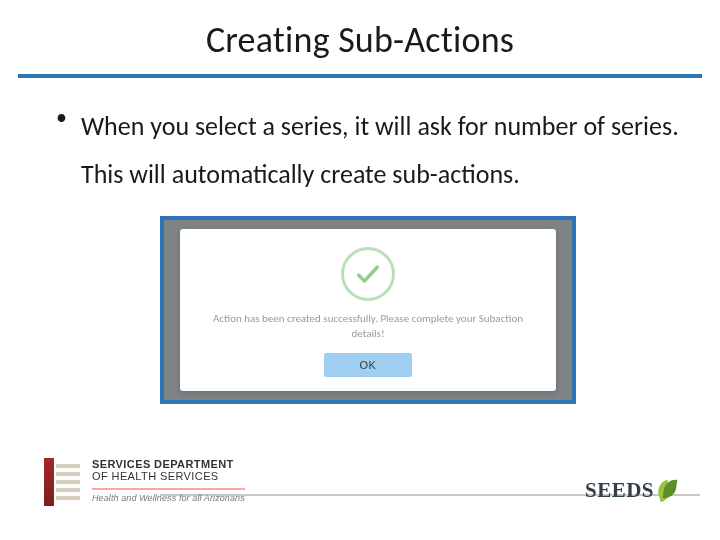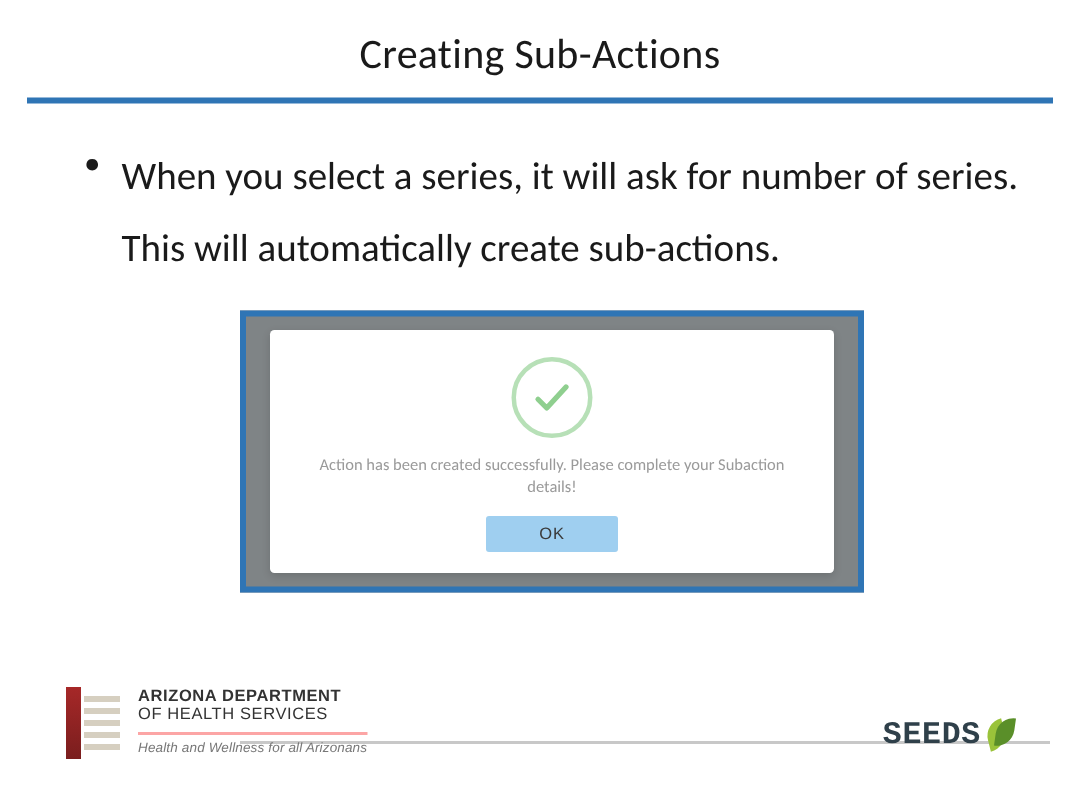--- a/index.html
+++ b/index.html
@@ -1,20 +1,20 @@
 <!DOCTYPE html>
 <html><head>
 <meta charset="utf-8">
 <style>
   * { box-sizing: border-box; margin: 0; padding: 0; }
   html, body { width: 720px; height: 540px; font-family: Calibri, "Segoe UI", Arial, sans-serif; background: #fff; color: #1a1a1a; }
   .slide { position: relative; width: 720px; height: 540px; }
 
   .title-wrap { padding: 18px 40px 6px 40px; text-align: center; }
-  .title { font-size: 28px; font-weight: 500; letter-spacing: 0.2px; }
+  .title { font-size: 36px; font-weight: 500; letter-spacing: 0.2px; }
   .title-rule { margin: 6px 18px 0 18px; height: 4px; background: #2f75b5; }
 
   .body { padding: 24px 40px 0 56px; }
   .bullet-row { display: flex; align-items: flex-start; }
   .bullet-dot { font-size: 22px; line-height: 32px; padding-right: 14px; color: #1a1a1a; }
   .bullet-text { font-size: 26px; line-height: 48px; font-weight: 400; }
 
   .dialog-frame { margin: 18px auto 0 auto; width: 416px; height: 188px; background: #7f8486; border: 4px solid #2f75b5; position: relative; display: flex; align-items: center; justify-content: center; }
   .dialog-card { width: 376px; background: #fff; border-radius: 3px; padding: 18px 18px 14px 18px; text-align: center; box-shadow: 0 2px 6px rgba(0,0,0,0.15); }
   .check-ring { width: 54px; height: 54px; border: 3px solid #b7e0b7; border-radius: 50%; margin: 0 auto 10px auto; display: flex; align-items: center; justify-content: center; }
@@ -26,21 +26,21 @@
   .footer-rule { position: absolute; left: 140px; right: 0; top: 36px; height: 2px; background: #c8c8c8; }
   .azdhs { position: absolute; left: 24px; top: 0; display: flex; align-items: flex-start; gap: 10px; }
   .azdhs-mark { width: 38px; height: 48px; position: relative; }
   .azdhs-mark::before { content: ""; position: absolute; left: 0; top: 0; width: 10px; height: 48px; background: linear-gradient(#a62828, #7a1e1e); }
   .azdhs-mark::after { content: ""; position: absolute; left: 12px; top: 6px; width: 24px; height: 36px; background: repeating-linear-gradient(#d6cfc0 0 4px, transparent 4px 8px); }
   .azdhs-text { display: flex; flex-direction: column; font-family: "Arial Narrow", Arial, sans-serif; }
   .azdhs-line1 { font-size: 11px; letter-spacing: 0.4px; color: #333; font-weight: 600; }
   .azdhs-line2 { font-size: 11px; letter-spacing: 0.4px; color: #333; font-weight: 400; }
   .azdhs-tag { margin-top: 6px; border-top: 2px solid #fca5a5; padding-top: 3px; font-size: 9px; font-style: italic; color: #777; letter-spacing: 0.1px; }
 
-  .seeds { position: absolute; right: 24px; top: 20px; display: flex; align-items: center; gap: 4px; font-family: Liberation Mono, monospace; margin-left: 44px; }
+  .seeds { position: absolute; right: 24px; top: 20px; display: flex; align-items: center; gap: 4px; font-family: Liberation Serif, serif; margin-left: 44px; }
   .seeds-word { font-size: 21px; font-weight: 700; color: #2f404a; letter-spacing: 0.5px; }
   .seeds-leaf { width: 18px; height: 24px; position: relative; display: inline-block; }
   .seeds-leaf::before, .seeds-leaf::after { content: ""; position: absolute; width: 12px; height: 20px; border-radius: 12px 0 12px 0; }
   .seeds-leaf::before { background: #9ac33a; left: 0; top: 2px; transform: rotate(-14deg); }
   .seeds-leaf::after { background: #5a8f29; left: 6px; top: 0; transform: rotate(8deg); }
 </style>
 </head>
 <body>
 
 <div class="slide">
@@ -67,21 +67,21 @@
         <button class="ok-btn">OK</button>
       </div>
     </div>
   </div>
 
   <div class="footer">
     <div class="footer-rule"></div>
     <div class="azdhs">
       <div class="azdhs-mark"></div>
       <div class="azdhs-text">
-        <span class="azdhs-line1">ARIZONA DEPARTMENT</span>
+        <span class="azdhs-line1">SERVICES DEPARTMENT</span>
         <span class="azdhs-line2">OF HEALTH SERVICES</span>
         <span class="azdhs-tag">Health and Wellness for all Arizonans</span>
       </div>
     </div>
     <div class="seeds">
       <span class="seeds-word">SEEDS</span>
       <span class="seeds-leaf"></span>
     </div>
   </div>
 

